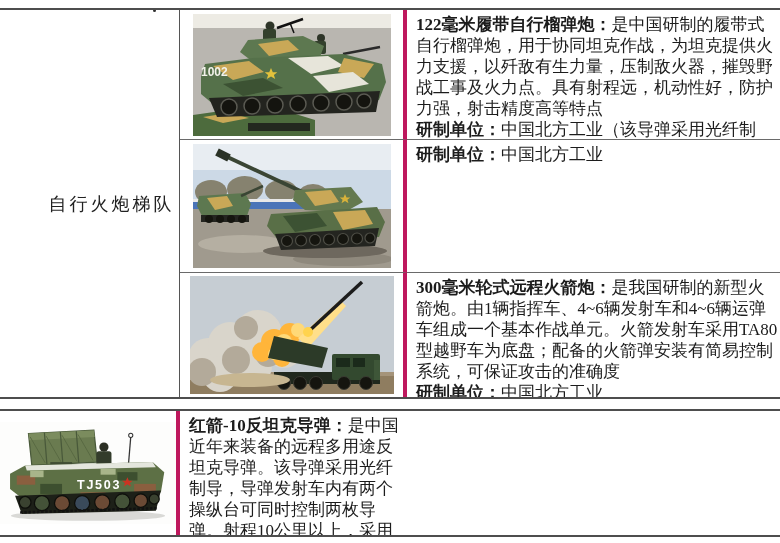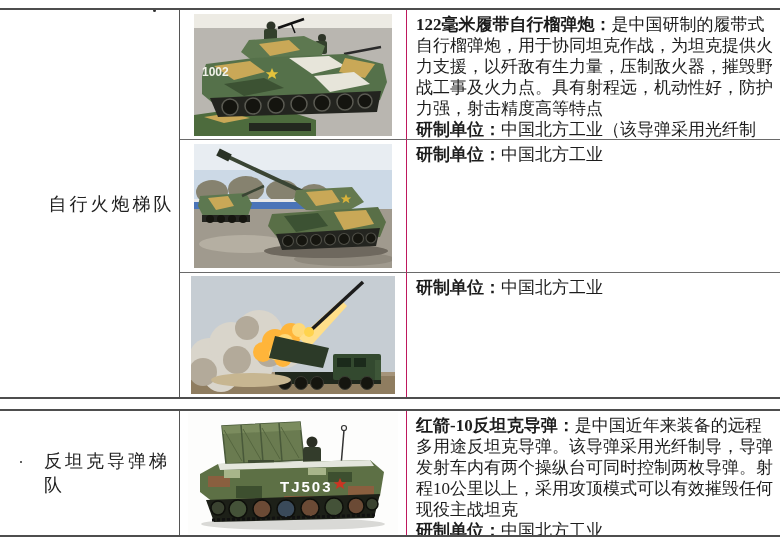--- a/index.html
+++ b/index.html
@@ -15,21 +15,21 @@
   }
   #section-artillery { top:8px; height:391px; grid-template-rows:130px 133px 124px; }
   #section-atgm      { top:409px; height:128px; grid-template-rows:1fr; }
   .label-cell {
     grid-column:1; border-right:1px solid #555;
     display:flex; align-items:center; justify-content:center;margin-left:44px;
   }
   #section-artillery .label-cell { grid-row:1 / span 3; }
   .group-label { font-size:18px; letter-spacing:3px; color:#222; }
   .img-cell {
-    border-right:1px solid #be185d; border-bottom:1px solid #6a6a6a;
+    border-right:4px solid #be185d; border-bottom:1px solid #6a6a6a;
     display:flex; align-items:center; justify-content:center; overflow:hidden;
   }
   .text-cell {
     border-bottom:1px solid #6a6a6a; padding:4px 2px 0 9px; overflow:hidden;
     font-size:17px; line-height:21px;
   }
   .no-bb { border-bottom:none !important; }
   .title, .dev-label { font-weight:bold; }
   .photo { display:block; }
   .speck { position:absolute; background:#2f2f2f; border-radius:50%; }
@@ -187,29 +187,27 @@
             <circle cx="110" cy="107" r="6.5"></circle>
           <circle cx="126" cy="107" r="6.5"></circle>
             <circle cx="154" cy="107" r="6.5"></circle>
           <circle cx="176" cy="107" r="6.5"></circle>
         </g>
         <ellipse cx="60" cy="104" rx="40" ry="7" fill="#c7b691"></ellipse>
       </svg>
     </div>
 
     <div class="text-cell no-bb">
+      <div><span class="title">300毫米轮式远程火箭炮：</span><span>是我国研制的新型火箭炮。由1辆指挥车、4~6辆发射车和4~6辆运弹车组成一个基本作战单元。火箭发射车采用TA80型越野车为底盘；配备的火箭弹安装有简易控制系统，可保证攻击的准确度</span></div>
       <div><span class="dev-label">研制单位：</span><span>中国北方工业</span></div>
     </div>
   </div>
 
   <div class="section" id="section-atgm">
 
-    <div class="label-cell">
-      <span class="group-label">反坦克导弹梯队</span>
-    </div>
 
     <div class="img-cell no-bb">
       <svg class="photo" width="210" height="122" viewBox="0 0 210 122">
         <rect width="210" height="122" fill="#fdfdfc"></rect>
         <ellipse cx="105" cy="112" rx="92" ry="6" fill="#d9d9d6"></ellipse>
         <g>
           <polygon points="34,14 112,10 116,48 38,52" fill="#6a7b50" stroke="#49593a" stroke-width="1.5"></polygon>
           <polygon points="34,14 112,10 113,18 35,22" fill="#7b8c5e"></polygon>
           <path d="M53,13 L56,51 M72,12 L75,50 M91,11 L94,49" stroke="#49593a" stroke-width="1.5"></path>
           <path d="M36,18 L54,49 M55,17 L73,48 M74,16 L92,47 M93,15 L111,46" stroke="#55663f" stroke-width="1"></path>

